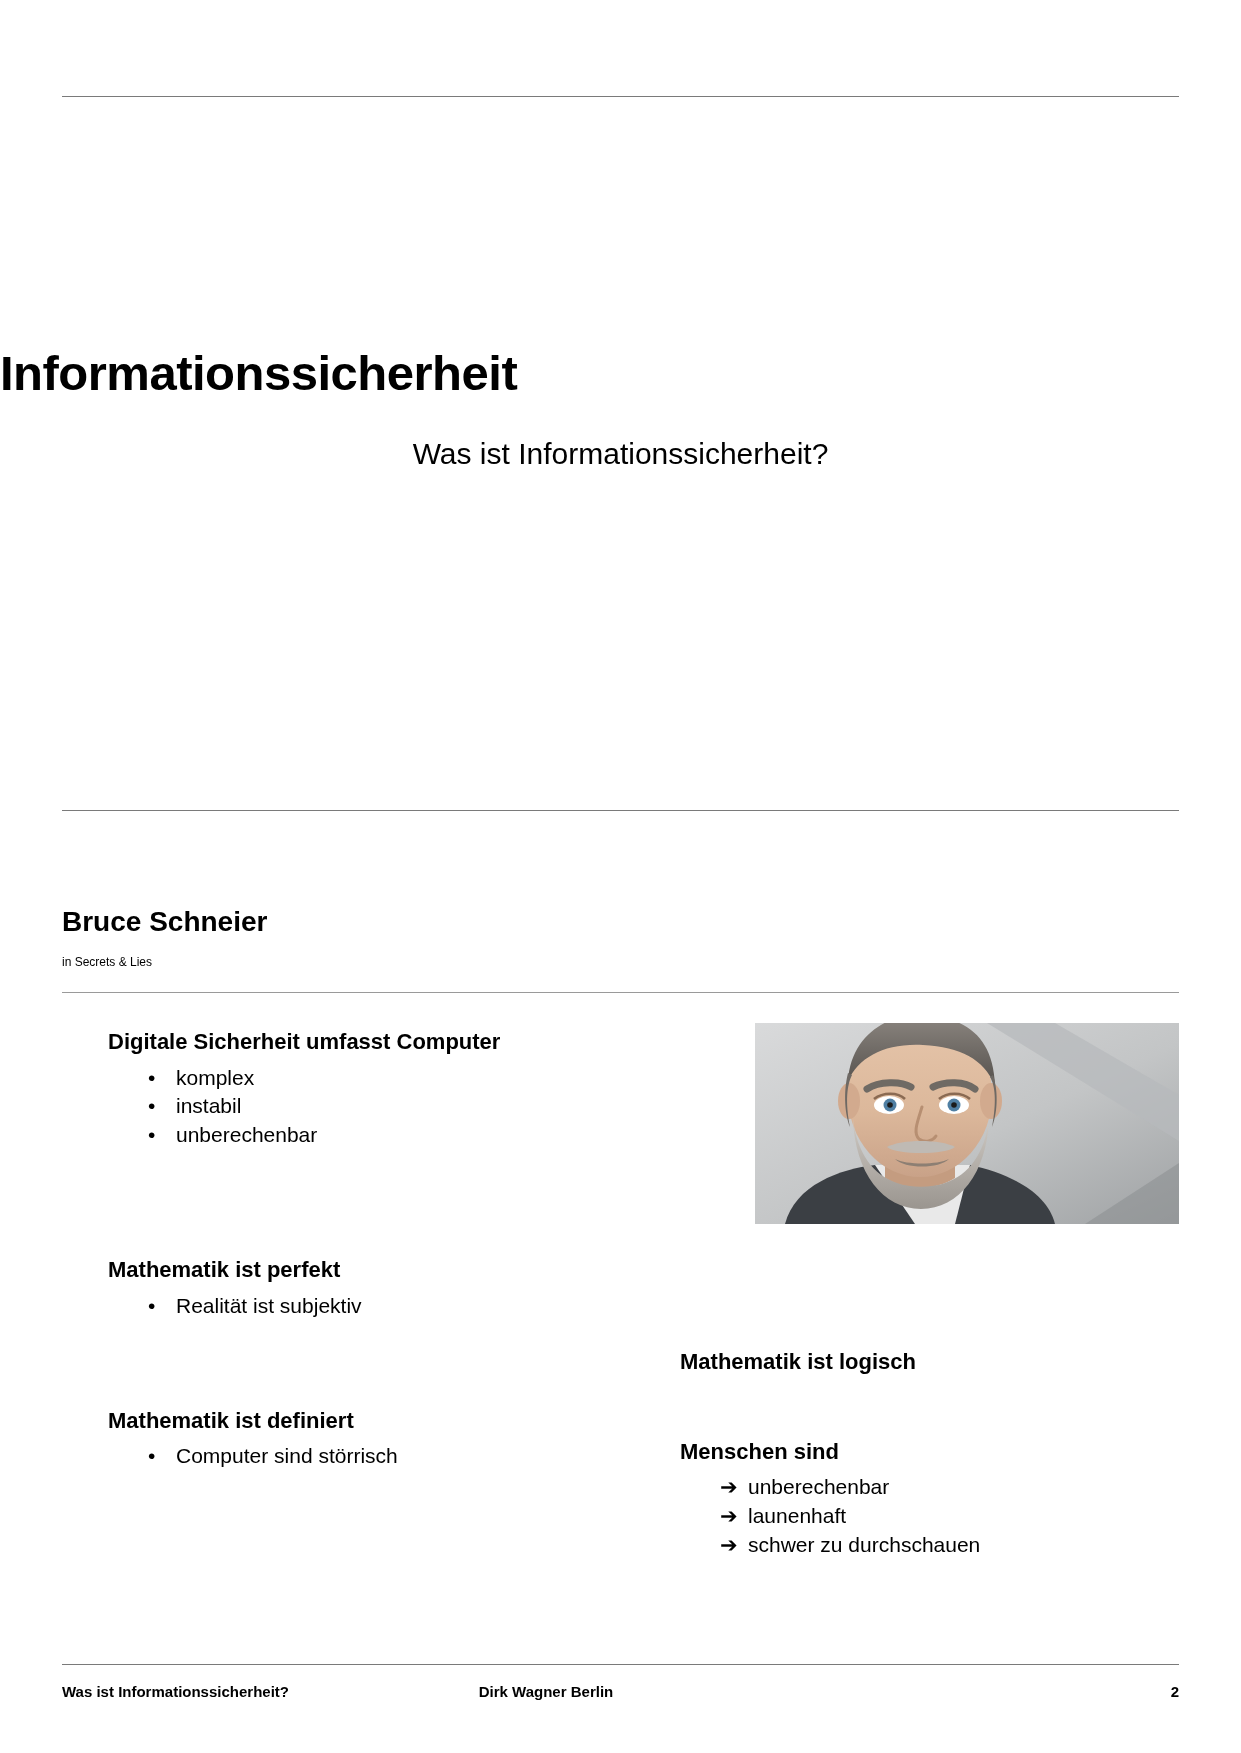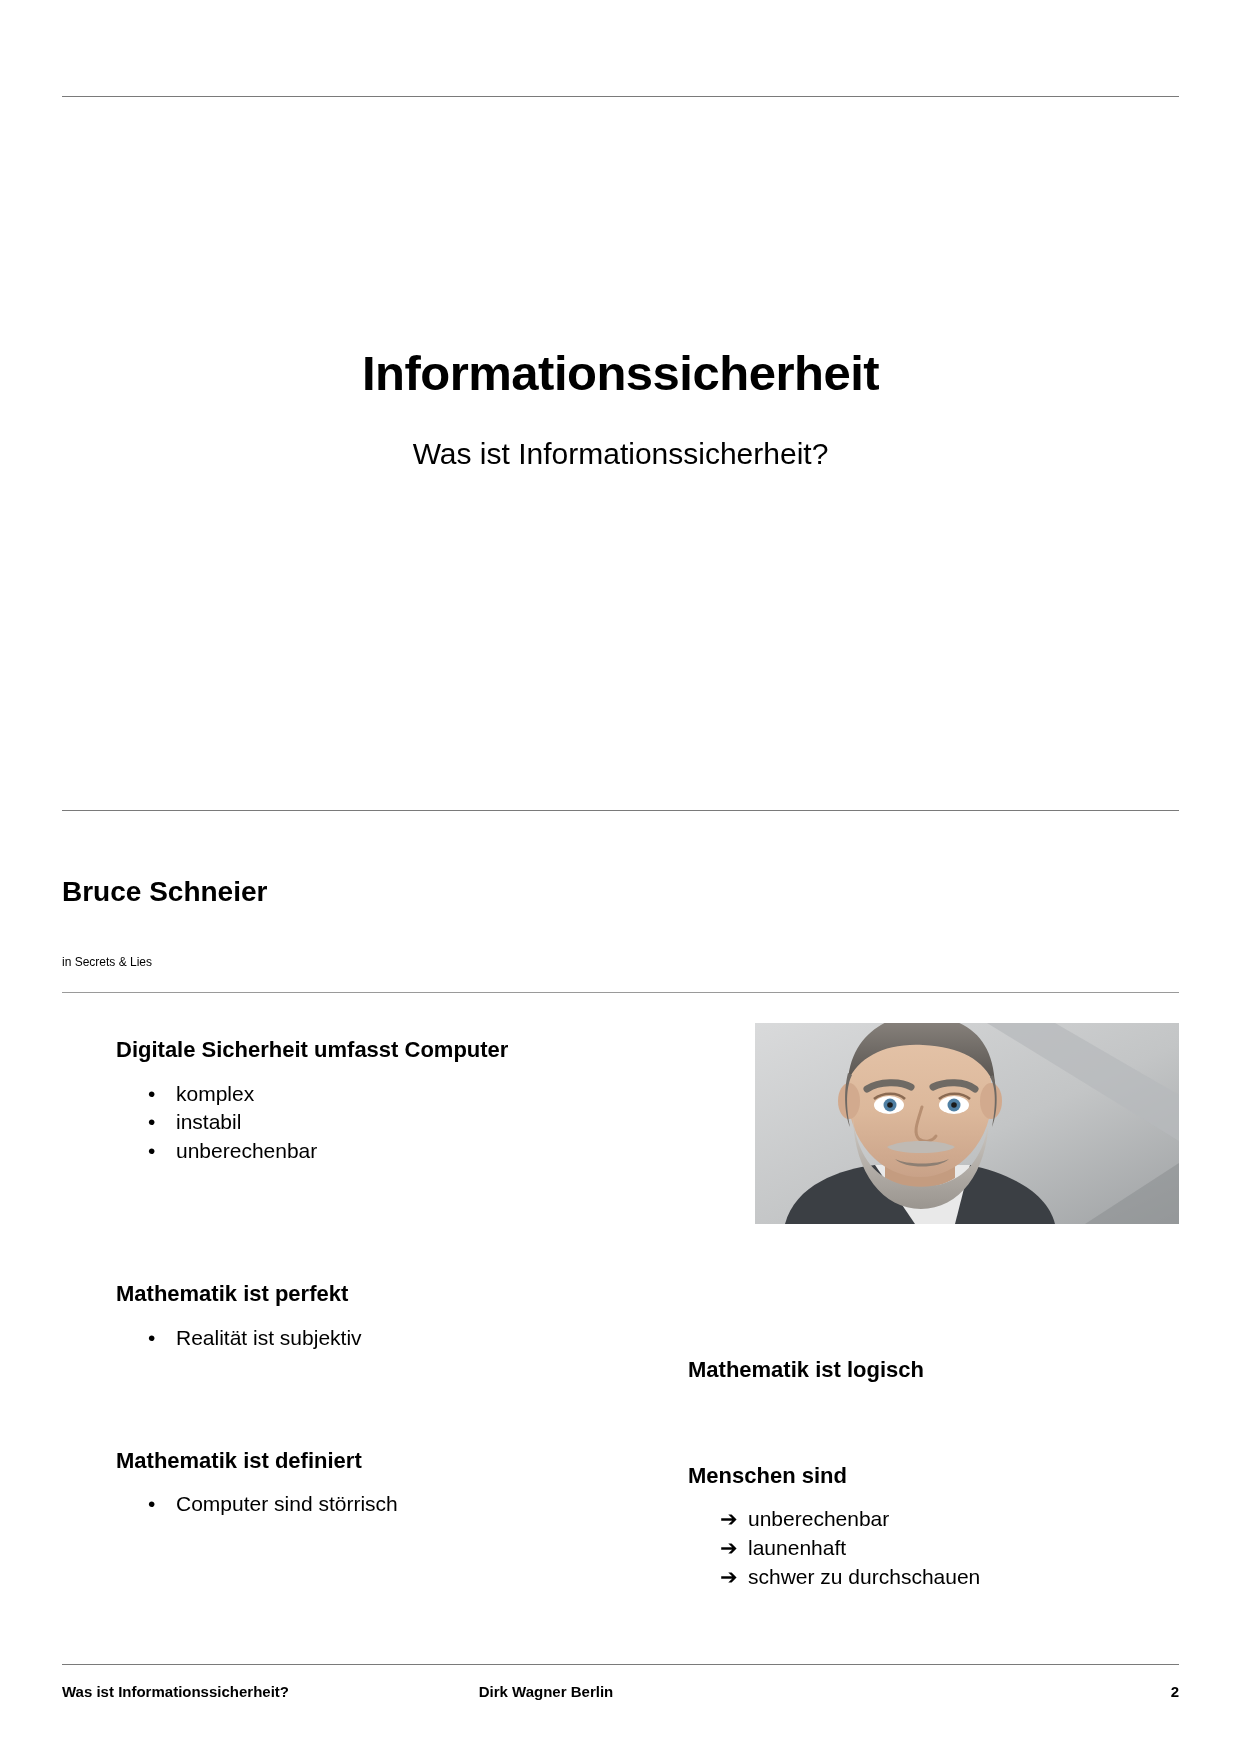--- a/index.html
+++ b/index.html
@@ -40,41 +40,41 @@
     border-top: 1px solid #9a9a9a;
     height: 0;
     top: 992px;
   }
   
   .title {
     position: absolute;
     left: 0;
     top: 347px;
     width: 1241px;
-    text-align: center;
+    text-align: left;
     font-size: 49px;
     font-weight: bold;
     letter-spacing: -0.5px;
     line-height: 1.1;
   }
   .subtitle {
     position: absolute;
     left: 0;
     top: 436px;
     width: 1241px;
     text-align: center;
     font-size: 30px;
     font-weight: normal;
     line-height: 1.2;
   }
   
   .author-name {
     position: absolute;
     left: 62px;
-    top: 876px;
+    top: 906px;
     font-size: 28px;
     font-weight: bold;
   }
   .author-source {
     position: absolute;
     left: 62px;
     top: 955px;
     font-size: 12px;
     font-weight: normal;
   }
@@ -89,21 +89,21 @@
     position: absolute;
     left: 672px;
     top: 1340px;
     width: 510px;
   }
   .group { margin-bottom: 0; }
   .group-heading {
     font-size: 22px;
     font-weight: bold;
     line-height: 1.25;
-    margin: 16px;
+    margin: 8px;
   }
   ul.bullets {
     list-style: none;
     margin: 8px 0 0 0;
     padding: 0 0 0 48px;
   }
   ul.bullets li {
     font-size: 21px;
     line-height: 1.38;
     position: relative;

